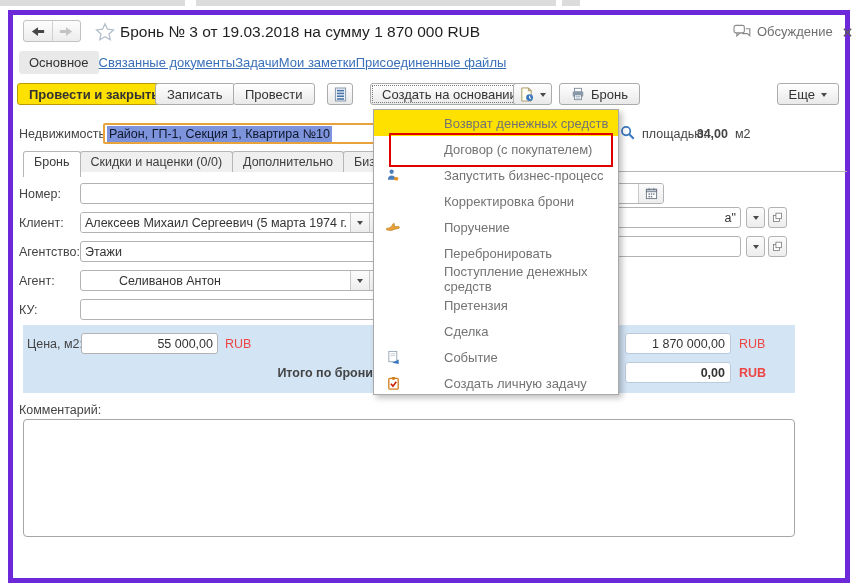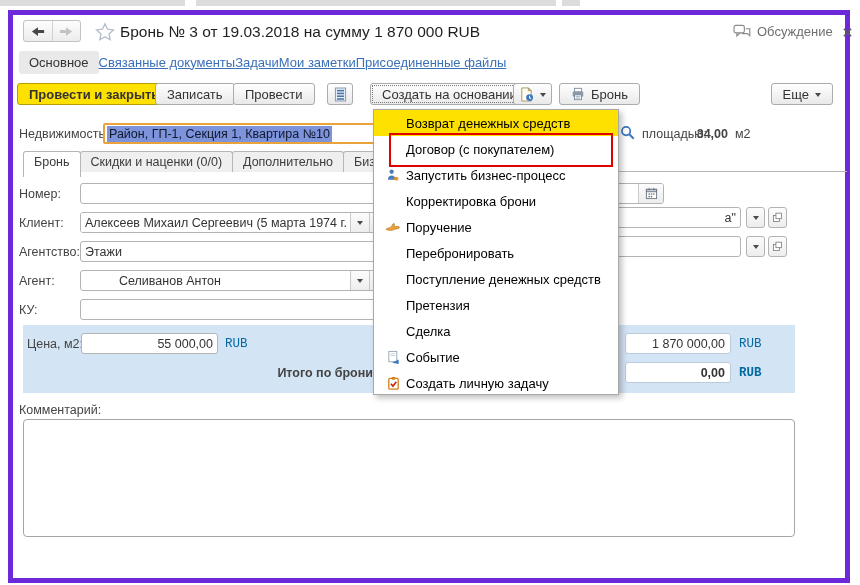--- a/index.html
+++ b/index.html
@@ -63,32 +63,32 @@
   .combo input{border:none;flex:1;height:19px;font-size:12.5px;color:#333;padding:0 4px;outline:none;
     font-family:"Liberation Sans","DejaVu Sans",sans-serif;}
   .cbtn{width:18px;display:flex;align-items:center;justify-content:center;
     border-left:1px solid #c9c9c9;background:linear-gradient(#fcfcfc,#ededed);cursor:pointer;}
   .minibtn{width:19px;height:21px;display:flex;align-items:center;justify-content:center;
     border:1px solid #b3b3b3;border-radius:3px;background:linear-gradient(#fcfcfc,#ededed);cursor:pointer;}
   
   .band{left:10px;top:310px;width:772px;height:68px;background:#d3e4f5;}
   .valbox{border:1px solid #bccbdc;border-radius:3px;background:#fff;height:21px;
     font-size:12.5px;color:#333;display:flex;align-items:center;justify-content:flex-end;padding:8px 5px;}
-  .rub{font-size:12.5px;color:#0369a1;font-family:Liberation Mono, monospace;}
+  .rub{font-size:12.5px;color:#ef4444;}
   .bold{font-weight:bold;}
   
   .cmt{left:10px;top:404px;width:772px;height:118px;border:1px solid #a6a6a6;border-radius:4px;
     resize:none;outline:none;background:#fff;box-sizing:border-box;
     font-family:"Liberation Sans","DejaVu Sans",sans-serif;}
   
   .menu{
     left:360px;top:94px;width:246px;height:286px;background:#fff;
     border:1px solid #a9a9a9;box-shadow:3px 3px 6px rgba(0,0,0,.25);z-index:50;
   }
-  .mi{height:26px;display:flex;align-items:center;padding-left:8px;font-size:13px;color:#000000;cursor:pointer;}
+  .mi{height:26px;display:flex;align-items:center;padding-left:8px;font-size:13px;color:#737373;cursor:pointer;gap:38px;}
   .mi .ic{width:22px;height:16px;display:flex;align-items:center;justify-content:center;flex:0 0 22px;margin-right:2px;}
   .mi.hl{background:#ffe100;}
   .redbox{left:376px;top:118px;width:224px;height:34px;border:2px solid #e00000;z-index:60;pointer-events:none;}
   svg{display:block;}
 </style>
 </head>
 <body>
 
 <div class="abs topfrag" style="left:0;width:185px;"></div>
 <div class="abs topfrag" style="left:196px;width:360px;"></div>
@@ -170,21 +170,21 @@
   <div class="abs btn" style="left:546px;top:68px;">
     <svg width="14" height="14" viewBox="0 0 16 16">
       <rect x="4" y="1.5" width="8" height="4" fill="#fff" stroke="#7a8a9a"></rect>
       <rect x="2" y="5" width="12" height="6" rx="1" fill="#8a9aaa"></rect>
       <rect x="4" y="9" width="8" height="5.5" fill="#fff" stroke="#7a8a9a"></rect>
       <line x1="5.3" y1="11" x2="10.7" y2="11" stroke="#9aaabb"></line>
       <line x1="5.3" y1="12.7" x2="10.7" y2="12.7" stroke="#9aaabb"></line>
     </svg>
     <span>Бронь</span>
   </div>
-  <div class="abs btn" style="right:12px;top:68px;">
+  <div class="abs btn" style="right:6px;top:68px;">
     <span>Еще</span>
     <span class="caret"></span>
   </div>
 
   <span class="abs lbl" style="left:6px;top:112px;">Недвижимость:</span>
   <div class="abs propfield">
     <span class="sel">Район, ГП-1, Секция 1, Квартира №10</span>
   </div>
   <div class="abs" style="left:607px;top:110px;">
     <svg width="15" height="15" viewBox="0 0 14 14">

